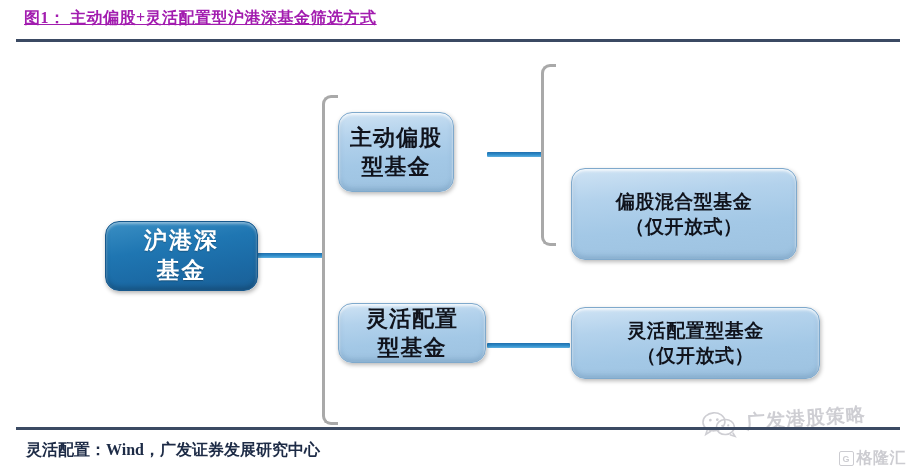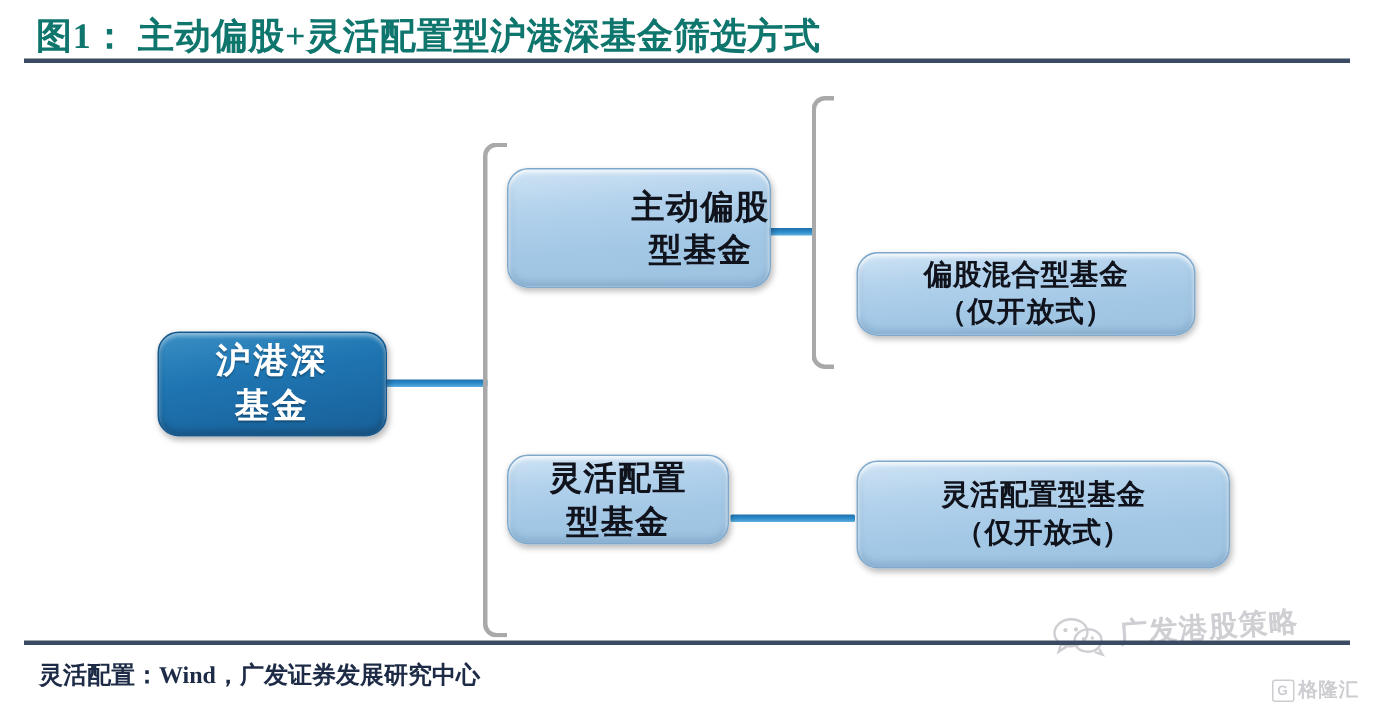--- a/index.html
+++ b/index.html
@@ -16,25 +16,26 @@
     height: 475px;
     background: #ffffff;
     overflow: hidden;
   }
 
   
   .fig-title {
     position: absolute;
     left: 24px;
     top: 8px;
-    font-size: 24px;
-    font-weight: bold;
-    color: #0f766e;
+    font-size: 16px;
+    font-weight: bold;
+    color: #a21caf;
     letter-spacing: 0.5px;
     white-space: nowrap;
+    text-decoration: underline;
   }
   .rule-top {
     position: absolute;
     left: 16px;
     top: 39px;
     width: 884px;
     height: 3px;
     background: #3b4a63;
   }
   .rule-bottom {
@@ -147,21 +148,21 @@
     width: 13px; height: 13px;
     border: 1.6px solid #9a9aa4;
     border-radius: 2px;
     color: #9a9aa4;
     font-size: 9px;
     font-family: "Liberation Sans", sans-serif;
     font-weight: bold;
     display: flex; align-items: center; justify-content: center;
   }
   .logo-badge .badge-text {
-    font-size: 13px;
+    font-size: 16px;
     font-weight: bold;
     color: #9a9aa4;
     font-family: "Liberation Sans", sans-serif;
     letter-spacing: 0.5px;
   }
 </style>
 </head>
 <body>
 
 <div id="page">
@@ -177,32 +178,32 @@
 
   <div class="bracket" style="left:541px; top:64px; width:15px; height:182px;"></div>
 
   <div class="conn" style="left:487px; top:343px; width:83px;"></div>
 
   <div class="node node-root" style="left:105px; top:221px; width:153px; height:70px;">
     <span class="label">沪港深
 基金</span>
   </div>
 
-  <div class="node node-light node-mid" style="left:338px; top:112px; width:176px; height:80px;align-items:flex-end;">
+  <div class="node node-light node-mid" style="left:338px; top:112px; width:116px; height:80px;">
     <span class="label">主动偏股
 型基金</span>
   </div>
 
   <div class="node node-light node-mid" style="left:338px; top:303px; width:148px; height:60px;">
     <span class="label">灵活配置
 型基金</span>
   </div>
 
 
-  <div class="node node-light node-leaf" style="left:571px; top:168px; width:226px; height:56px;">
+  <div class="node node-light node-leaf" style="left:571px; top:168px; width:226px; height:92px;">
     <span class="label">偏股混合型基金
 （仅开放式）</span>
   </div>
 
   <div class="node node-light node-leaf" style="left:571px; top:307px; width:249px; height:72px;">
     <span class="label">灵活配置型基金
 （仅开放式）</span>
   </div>
 
   <div class="watermark">

